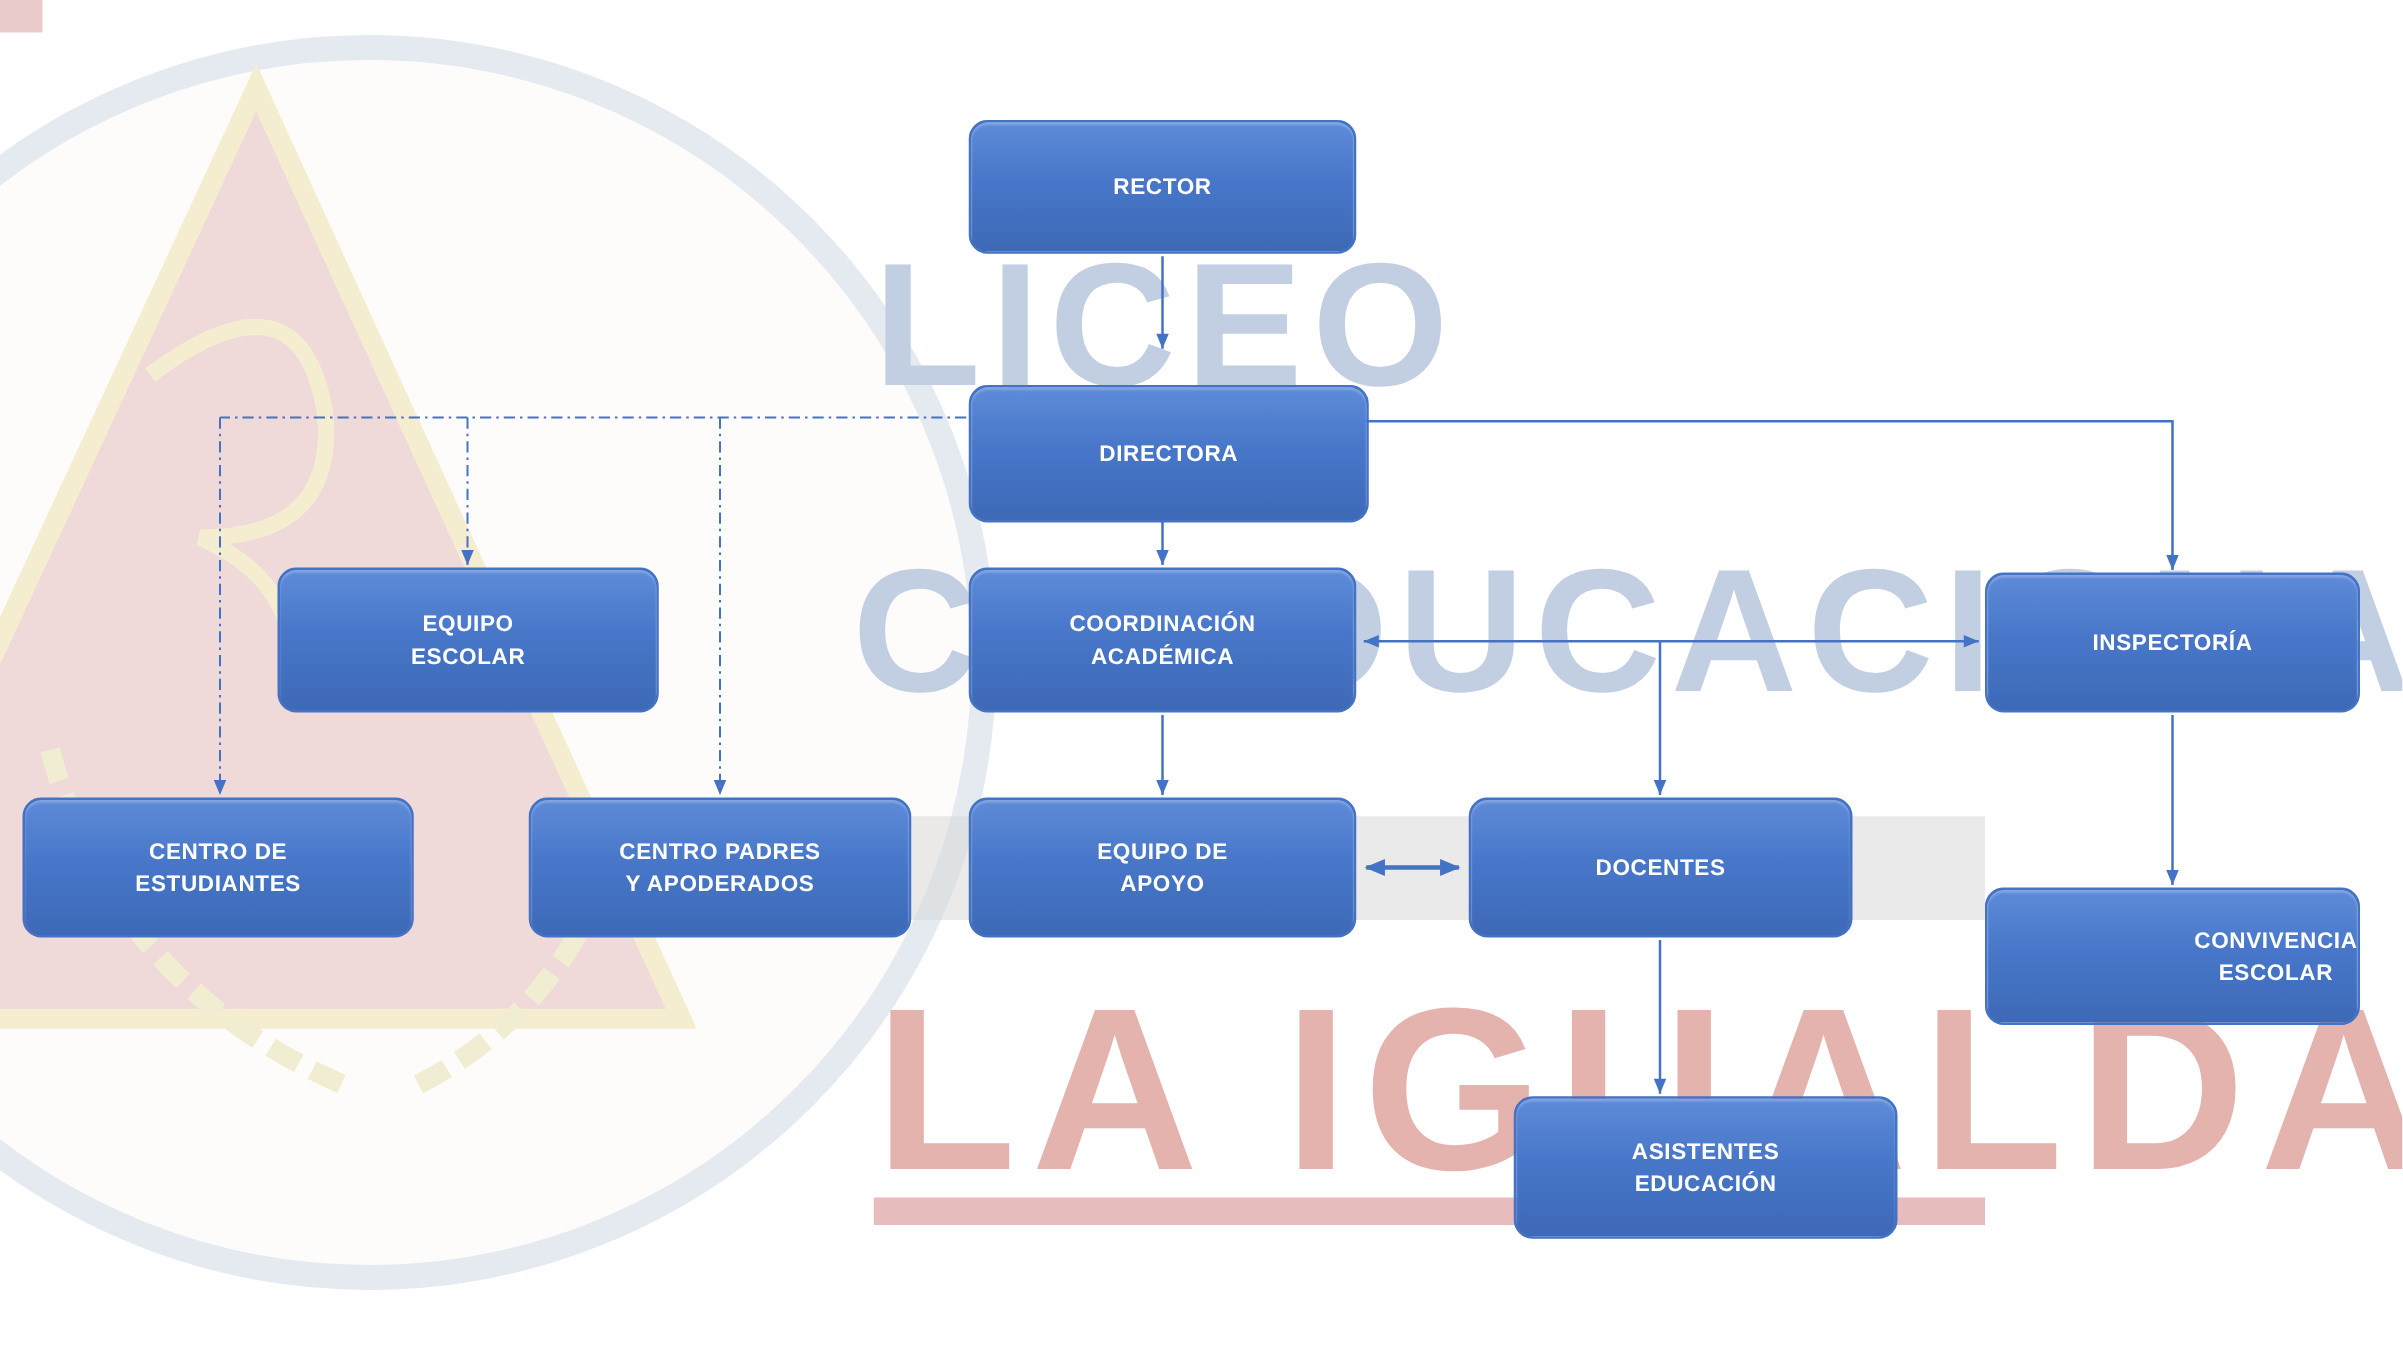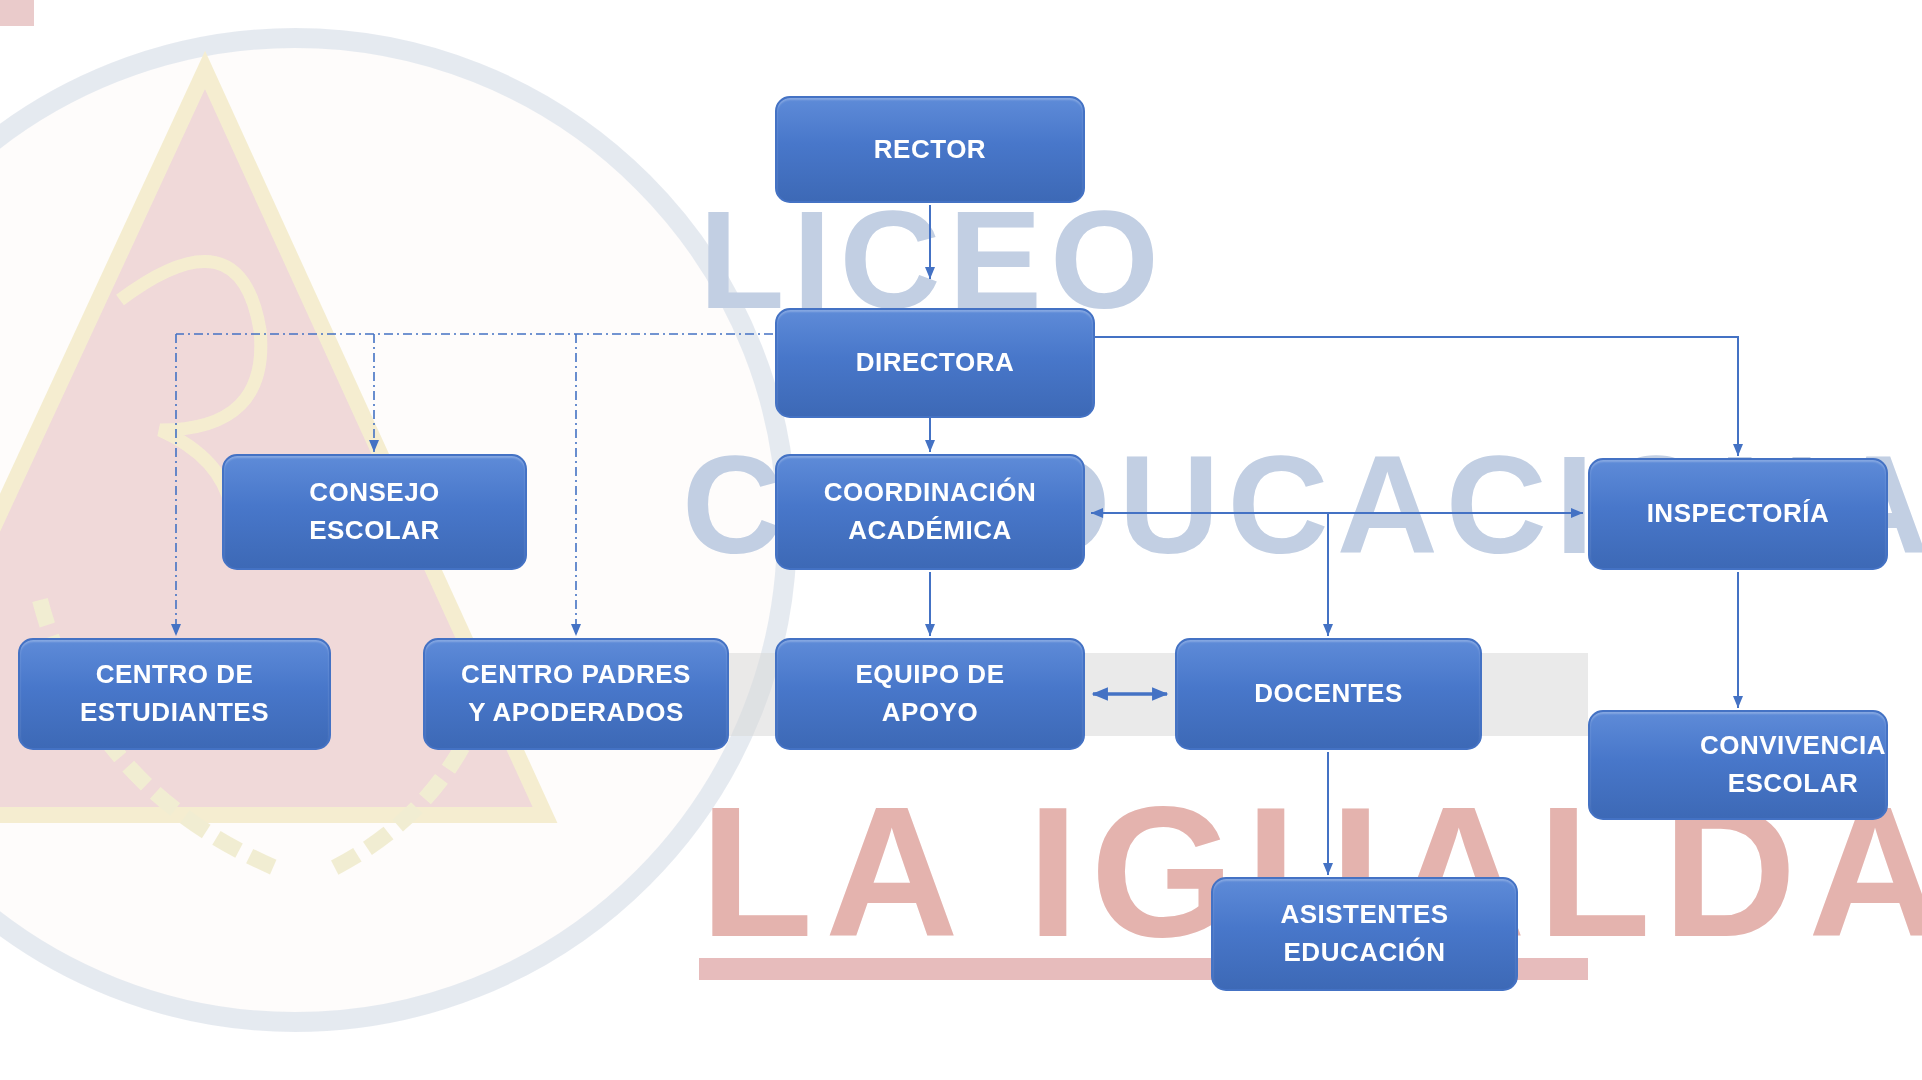--- a/index.html
+++ b/index.html
@@ -22,21 +22,21 @@
   
   .node{
     position:absolute;z-index:3;
     background:linear-gradient(180deg,#5e8bd8 0%,#4877ca 45%,#3d69b6 100%);
     border:2px solid #4472c4;border-radius:15px;
     display:flex;align-items:center;justify-content:center;
     box-shadow:inset 0 2px 2px rgba(255,255,255,.25);
     box-sizing:border-box;
   }
   .node span{
-    color:#ffffff;font-weight:bold;font-size:26px;letter-spacing:.5px;
+    color:#ffffff;font-weight:bold;font-size:18px;letter-spacing:.5px;
     text-align:center;white-space:pre-line;line-height:1.45;
   }
 </style>
 </head>
 <body>
 
 <div id="stage">
 
   <svg id="emblem" width="1922" height="1080" viewBox="0 0 1922 1080">
     <g opacity="0.26">
@@ -83,21 +83,21 @@
 
   <div class="node" style="left:775px;top:96px;width:310px;height:107px;">
     <span>RECTOR</span>
   </div>
 
   <div class="node" style="left:775px;top:281px;width:320px;height:110px;margin-top:27px;">
     <span>DIRECTORA</span>
   </div>
 
   <div class="node" style="left:222px;top:454px;width:305px;height:116px;">
-    <span>CONSEJO
+    <span>EQUIPO
 ESCOLAR</span>
   </div>
 
   <div class="node" style="left:775px;top:454px;width:310px;height:116px;">
     <span>COORDINACIÓN
 ACADÉMICA</span>
   </div>
 
   <div class="node" style="left:1588px;top:458px;width:300px;height:112px;">
     <span>INSPECTORÍA</span>

